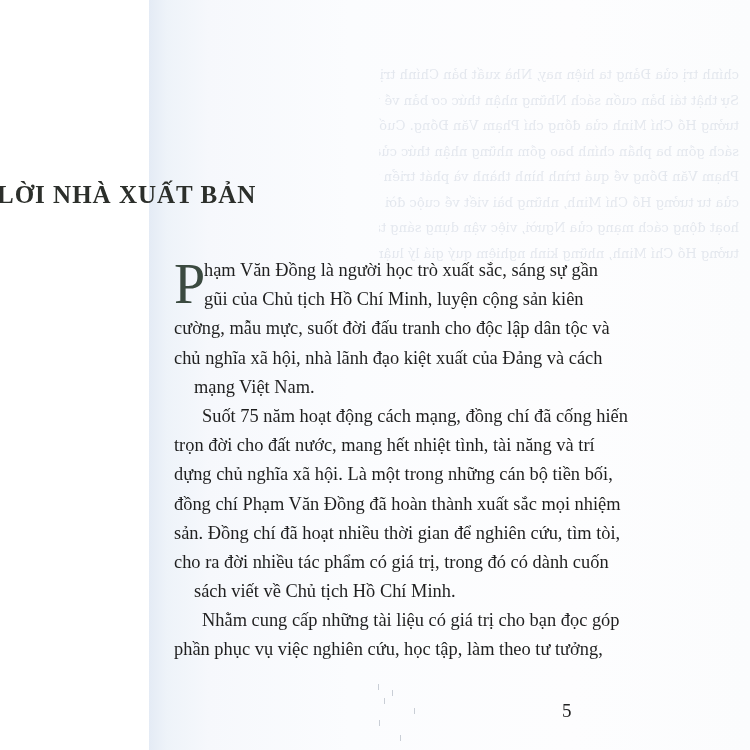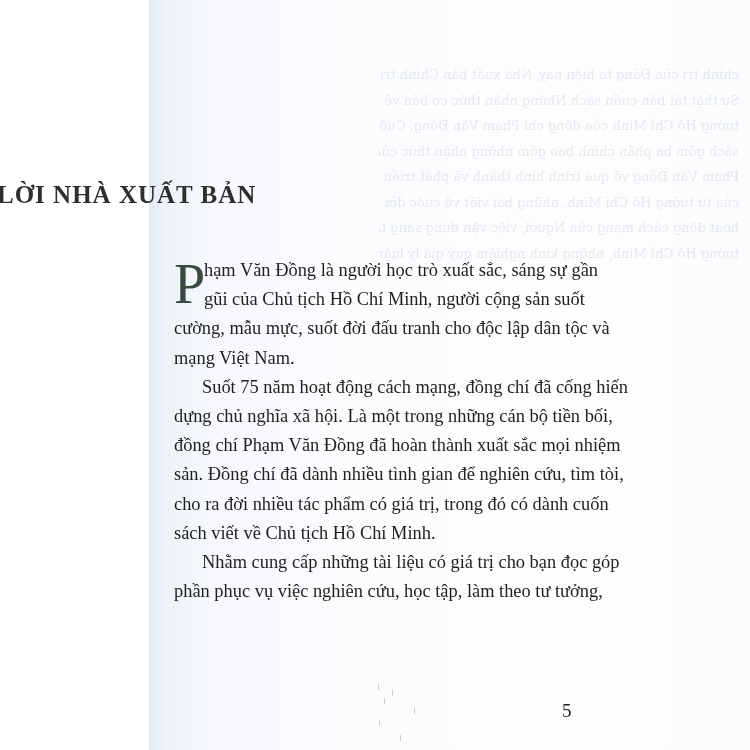--- a/index.html
+++ b/index.html
@@ -24,21 +24,21 @@
     padding-left:-10px;
   }
   .title span { display:inline-block; transform: translateX(-3px); }
   .body {
     position:absolute; left:174px; width:402px; top:256px;
     font-family:"Liberation Serif", "DejaVu Serif", serif;
     font-size:18.4px; line-height:29.2px; color:#1f1f1f;
     text-align:justify;
   }
   .line { display:block; white-space:nowrap; text-align:justify; text-align-last:justify; height:29.2px; }
-  .line.last { text-align-last:left; }
+  .line.last { text-align-last:left;margin-left:20px; }
   .indent { padding-left:28px; }
   .dropcap-line { padding-left:30px; }
   .dropcap {
     position:absolute; left:174px; top:256px; font-family:"Liberation Serif","DejaVu Serif",serif;
     font-size:56px; line-height:56px; color:#3b4a40; font-weight:normal;
   }
   .pagenum {
     position:absolute; left:562px; top:700px; font-family:"Liberation Serif","DejaVu Serif",serif;
     font-size:19px; color:#222;
   }
@@ -61,29 +61,31 @@
   </div>
 </div>
 
 <div class="title"><span>LỜI NHÀ XUẤT BẢN</span></div>
 
 <div class="dropcap">P</div>
 
 <div class="body">
   <div>
     <span class="line dropcap-line" style="padding-left:30px">hạm Văn Đồng là người học trò xuất sắc, sáng sự gần</span>
-    <span class="line dropcap-line" style="padding-left:30px">gũi của Chủ tịch Hồ Chí Minh, người cộng sản suốt</span>
+    <span class="line dropcap-line" style="padding-left:30px">gũi của Chủ tịch Hồ Chí Minh, luyện cộng sản kiên</span>
     <span class="line">cường, mẫu mực, suốt đời đấu tranh cho độc lập dân tộc và</span>
+    <span class="line">chủ nghĩa xã hội, nhà lãnh đạo kiệt xuất của Đảng và cách</span>
     <span class="line last">mạng Việt Nam.</span>
   </div>
   <div>
     <span class="line indent">Suốt 75 năm hoạt động cách mạng, đồng chí đã cống hiến</span>
+    <span class="line">trọn đời cho đất nước, mang hết nhiệt tình, tài năng và trí</span>
     <span class="line">dựng chủ nghĩa xã hội. Là một trong những cán bộ tiền bối,</span>
     <span class="line">đồng chí Phạm Văn Đồng đã hoàn thành xuất sắc mọi nhiệm</span>
-    <span class="line">sản. Đồng chí đã dành nhiều tình gian để nghiên cứu, tìm tòi,</span>
+    <span class="line">sản. Đồng chí đã hoạt nhiều thời gian để nghiên cứu, tìm tòi,</span>
     <span class="line">cho ra đời nhiều tác phẩm có giá trị, trong đó có dành cuốn</span>
     <span class="line last">sách viết về Chủ tịch Hồ Chí Minh.</span>
   </div>
   <div>
     <span class="line indent">Nhằm cung cấp những tài liệu có giá trị cho bạn đọc góp</span>
     <span class="line">phần phục vụ việc nghiên cứu, học tập, làm theo tư tưởng,</span>
 
   </div>
 </div>
 

